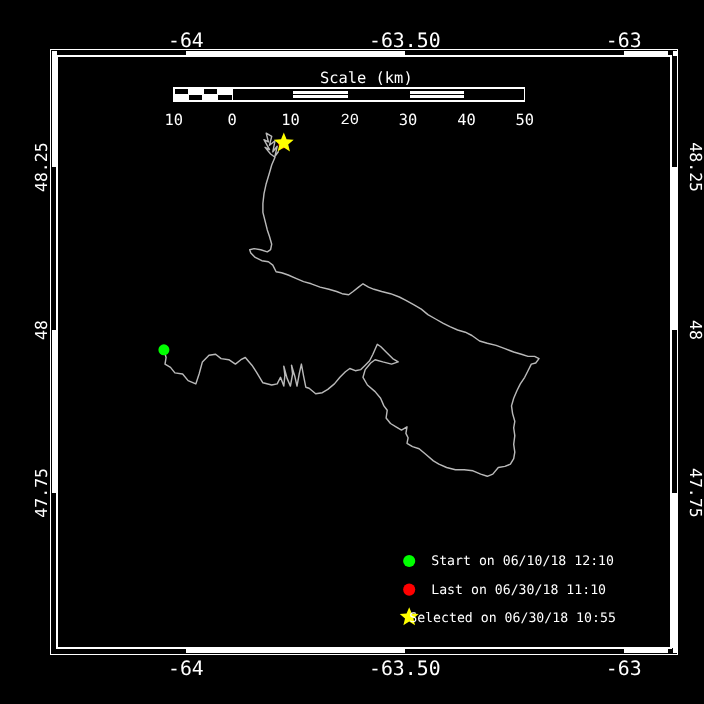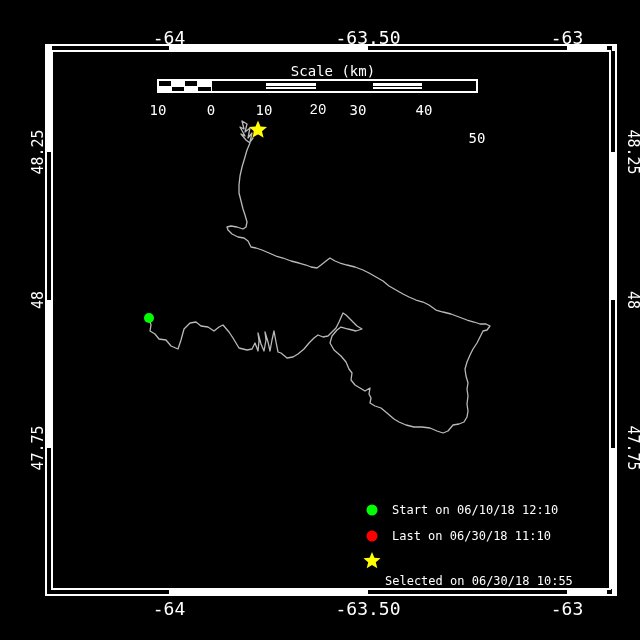--- a/index.html
+++ b/index.html
@@ -67,20 +67,20 @@
       <div class="lbl axis-lbl-left" style="left: 38px; top: 152px;">48.25</div>
       <div class="lbl axis-lbl-right" style="left: 632px; top: 152px;">48.25</div>
       <div class="lbl axis-lbl-left" style="left: 38px; top: 300px;">48</div>
       <div class="lbl axis-lbl-right" style="left: 632px; top: 300px;">48</div>
       <div class="lbl axis-lbl-left" style="left: 38px; top: 448px;">47.75</div>
       <div class="lbl axis-lbl-right" style="left: 632px; top: 448px;">47.75</div>
       <div class="lbl scale-tick" style="left: 158px; top: 103px;">10</div>
       <div class="lbl scale-tick" style="left: 211px; top: 103px;">0</div>
       <div class="lbl scale-tick" style="left: 264px; top: 103px;">10</div>
       <div class="lbl scale-tick" style="left: 318px; top: 103px; font-family: Liberation Mono, monospace;">20</div>
-      <div class="lbl scale-tick" style="left: 358px; top: 103px;">30</div>
+      <div class="lbl scale-tick" style="left: 371px; top: 103px;">30</div>
       <div class="lbl scale-tick" style="left: 424px; top: 103px;">40</div>
-      <div class="lbl scale-tick" style="left: 477px; top: 103px; margin-top: 28px;">50</div>
+      <div class="lbl scale-tick" style="left: 477px; top: 103px;">50</div>
       <div class="lbl legend-lbl" style="left: 392px; top: 510px;">Start on 06/10/18 12:10</div>
       <div class="lbl legend-lbl" style="left: 392px; top: 536px; text-align: center;">Last on 06/30/18 11:10</div>
-      <div class="lbl legend-lbl" style="left: 385px; top: 561px; margin-top: 20px;">Selected on 06/30/18 10:55</div>
+      <div class="lbl legend-lbl" style="left: 372px; top: 561px;">Selected on 06/30/18 10:55</div>
     </div>
 </div>
 
 </body></html>

